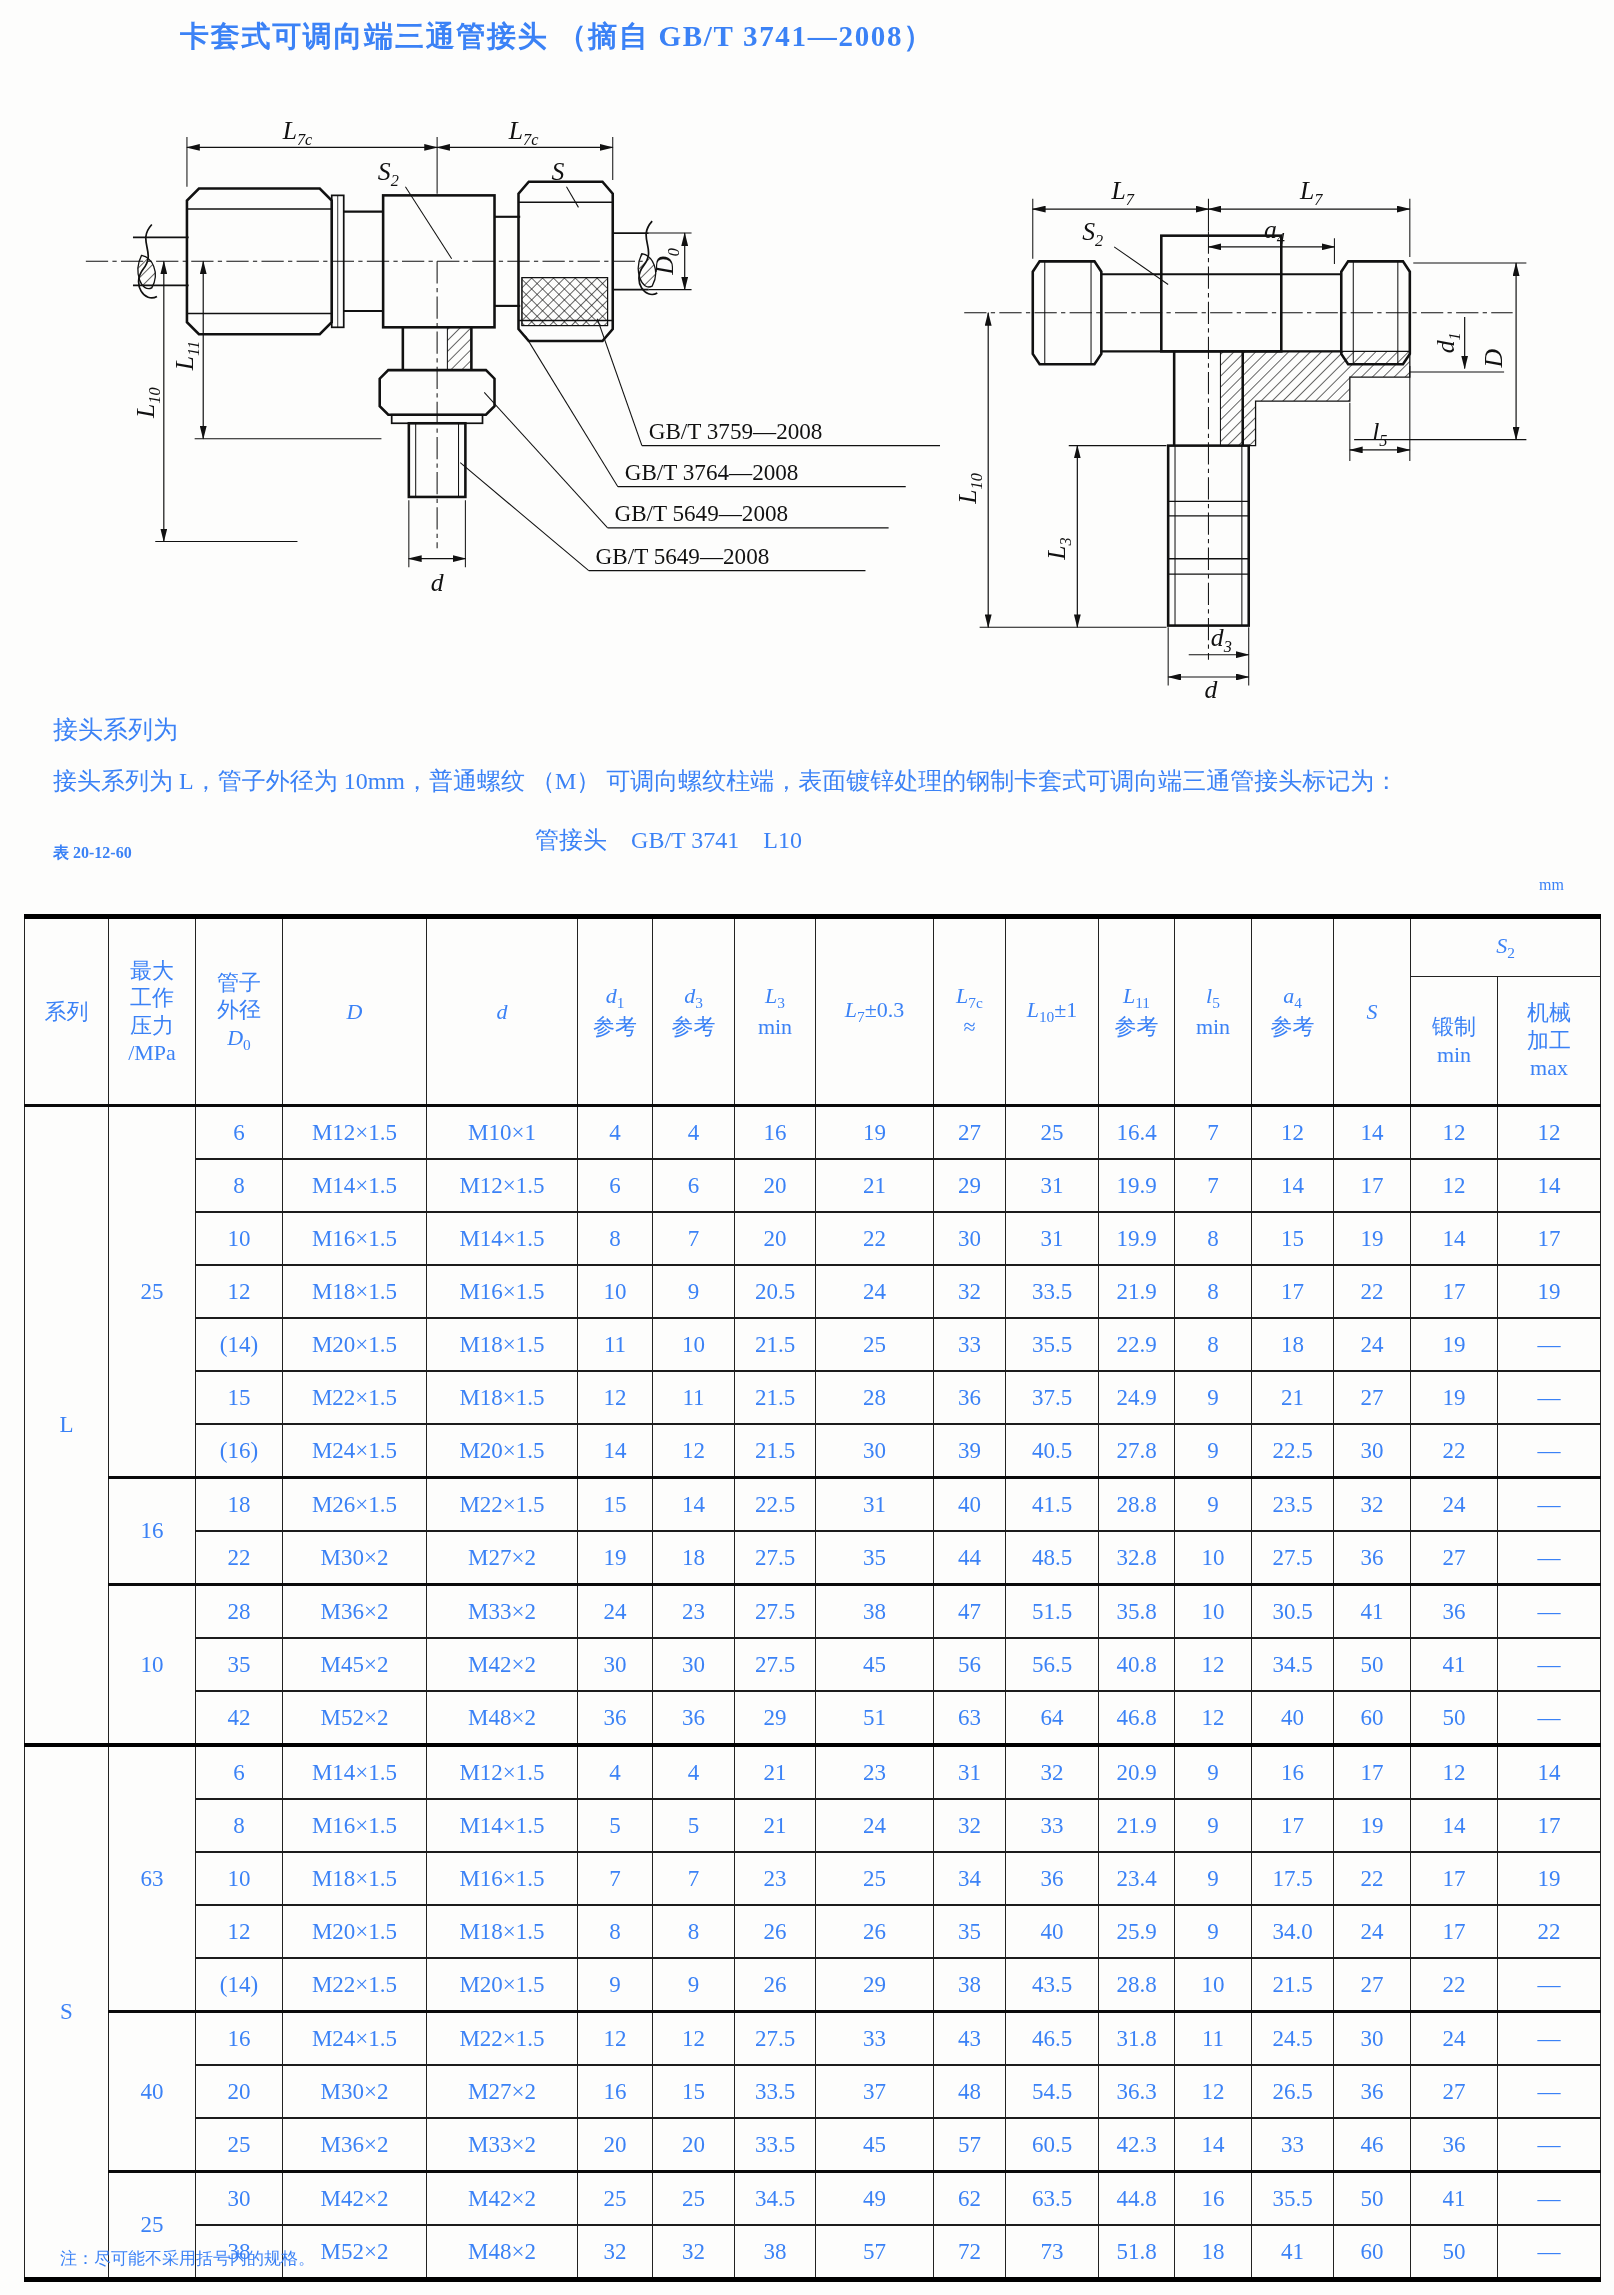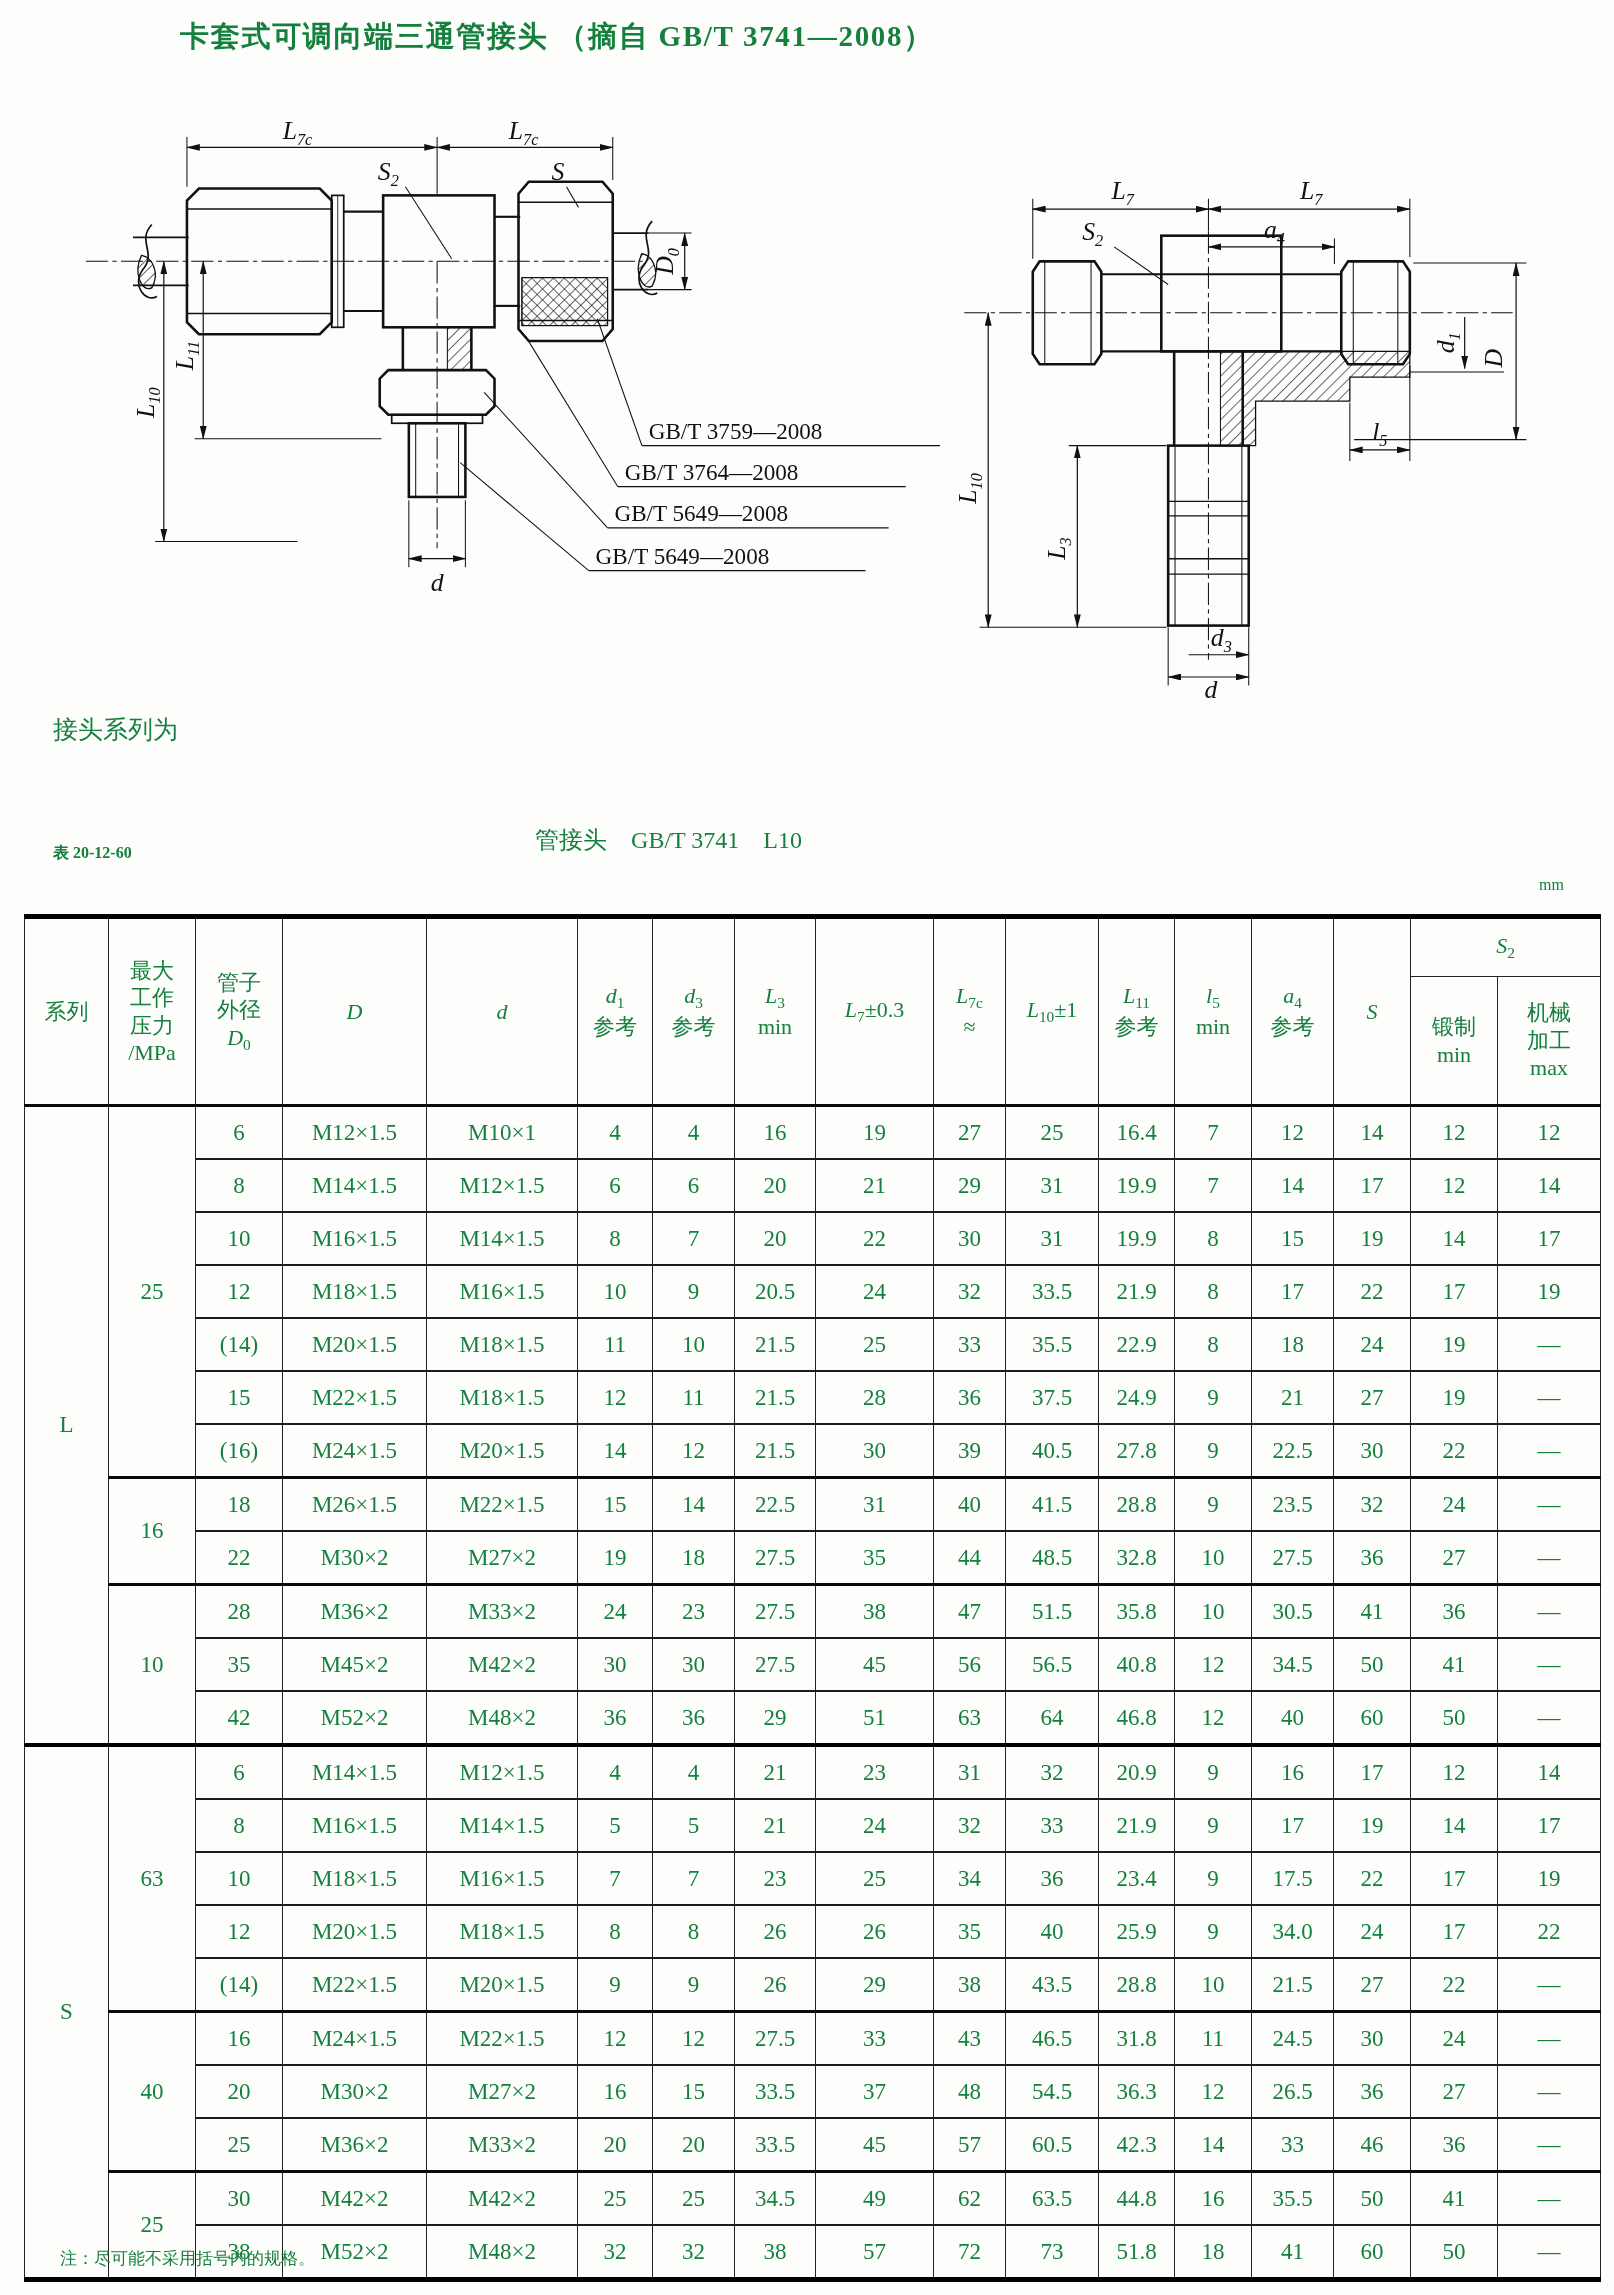--- a/index.html
+++ b/index.html
@@ -1,18 +1,18 @@
 <!DOCTYPE html>
 <html style="font-size:13.7px"><head>
 <meta charset="utf-8">
 <style>
   html,body { margin:0; padding:0; background:#e8e8e8; }
   #page {
     position:relative; width:1615px; height:2295px; background:#fdfdfc;
-    font-family:"Liberation Serif","DejaVu Serif",serif; color:#15803d;
+    font-family:"Liberation Serif","DejaVu Serif",serif; color:#3b82f6;
     overflow:hidden;
   }
   .title {
     position:absolute; top:17px; left:0; width:1114px; text-align:center;
     font-size:29px; font-weight:bold; letter-spacing:1.7px;
   }
   svg { position:absolute; }
   svg text { fill:#111; }
   .dim { font:italic 30px "Liberation Serif","DejaVu Serif",serif; }
   .svgsub { font-size:19px; font-style:italic; }
@@ -237,20 +237,21 @@
     <text class="dim" transform="rotate(-90 592 330)" x="592" y="330" text-anchor="middle"><tspan>d</tspan><tspan class="svgsub" dy="7">1</tspan></text>
     <text class="dim" transform="rotate(-90 648 348)" x="648" y="348" text-anchor="middle">D</text>
     <text class="dim" x="505" y="444" text-anchor="middle"><tspan>l</tspan><tspan class="svgsub" dy="7">5</tspan></text>
     <text class="dim" transform="rotate(-90 34 500)" x="34" y="500" text-anchor="middle"><tspan>L</tspan><tspan class="svgsub" dy="7">10</tspan></text>
     <text class="dim" transform="rotate(-90 138 570)" x="138" y="570" text-anchor="middle"><tspan>L</tspan><tspan class="svgsub" dy="7">3</tspan></text>
     <text class="dim" x="320" y="684" text-anchor="middle"><tspan>d</tspan><tspan class="svgsub" dy="7">3</tspan></text>
     <text class="dim" x="308" y="745" text-anchor="middle">d</text>
   </svg>
 
   <div class="mark-head">接头系列为</div>
+  <div class="mark-line1">接头系列为 L，管子外径为 10mm，普通螺纹 （M） 可调向螺纹柱端，表面镀锌处理的钢制卡套式可调向端三通管接头标记为：</div>
   <div class="mark-line2">管接头　GB/T 3741　L10</div>
 
   <div class="tbl-caption">表 20-12-60</div>
   <div class="tbl-unit">mm</div>
 
   <table class="spec-table">
     <colgroup>
       <col style="width:84px">
         <col style="width:87px">
         <col style="width:87px">

